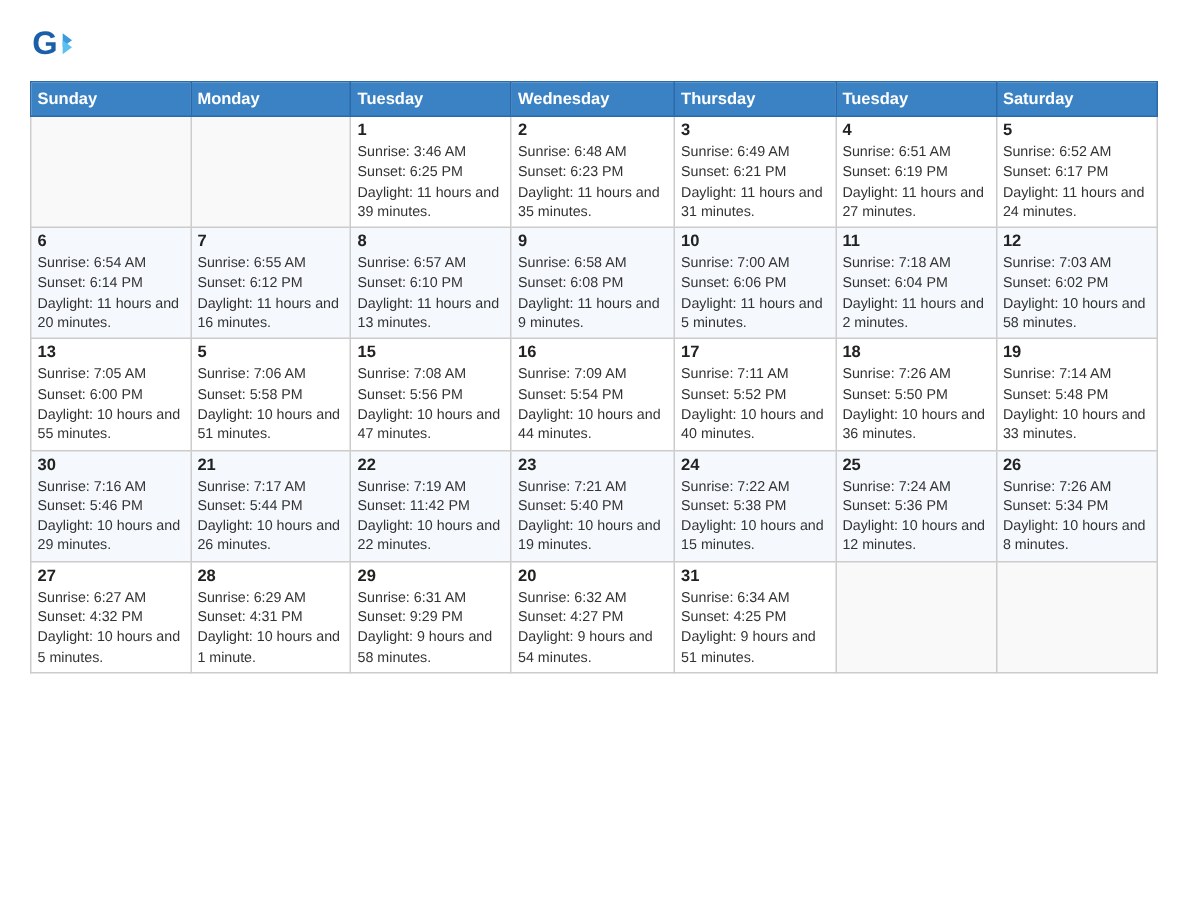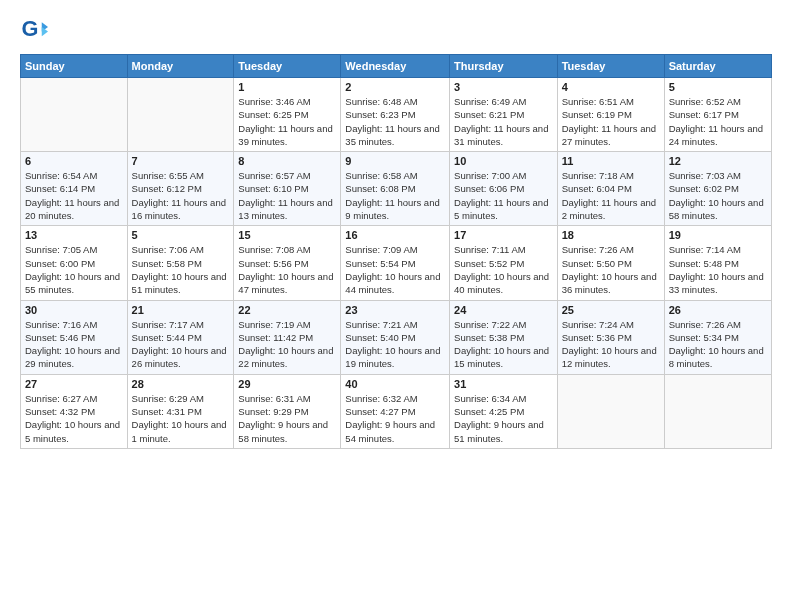--- a/index.html
+++ b/index.html
@@ -305,21 +305,21 @@
 Sunset: 4:31 PM
 Daylight: 10 hours and 1 minute.</div>
           </td>
           <td>
             <span class="day-num">29</span>
             <div class="day-info">Sunrise: 6:31 AM
 Sunset: 9:29 PM
 Daylight: 9 hours and 58 minutes.</div>
           </td>
           <td>
-            <span class="day-num">40</span>
+            <span class="day-num">20</span>
             <div class="day-info">Sunrise: 6:32 AM
 Sunset: 4:27 PM
 Daylight: 9 hours and 54 minutes.</div>
           </td>
           <td>
             <span class="day-num">31</span>
             <div class="day-info">Sunrise: 6:34 AM
 Sunset: 4:25 PM
 Daylight: 9 hours and 51 minutes.</div>
           </td>

